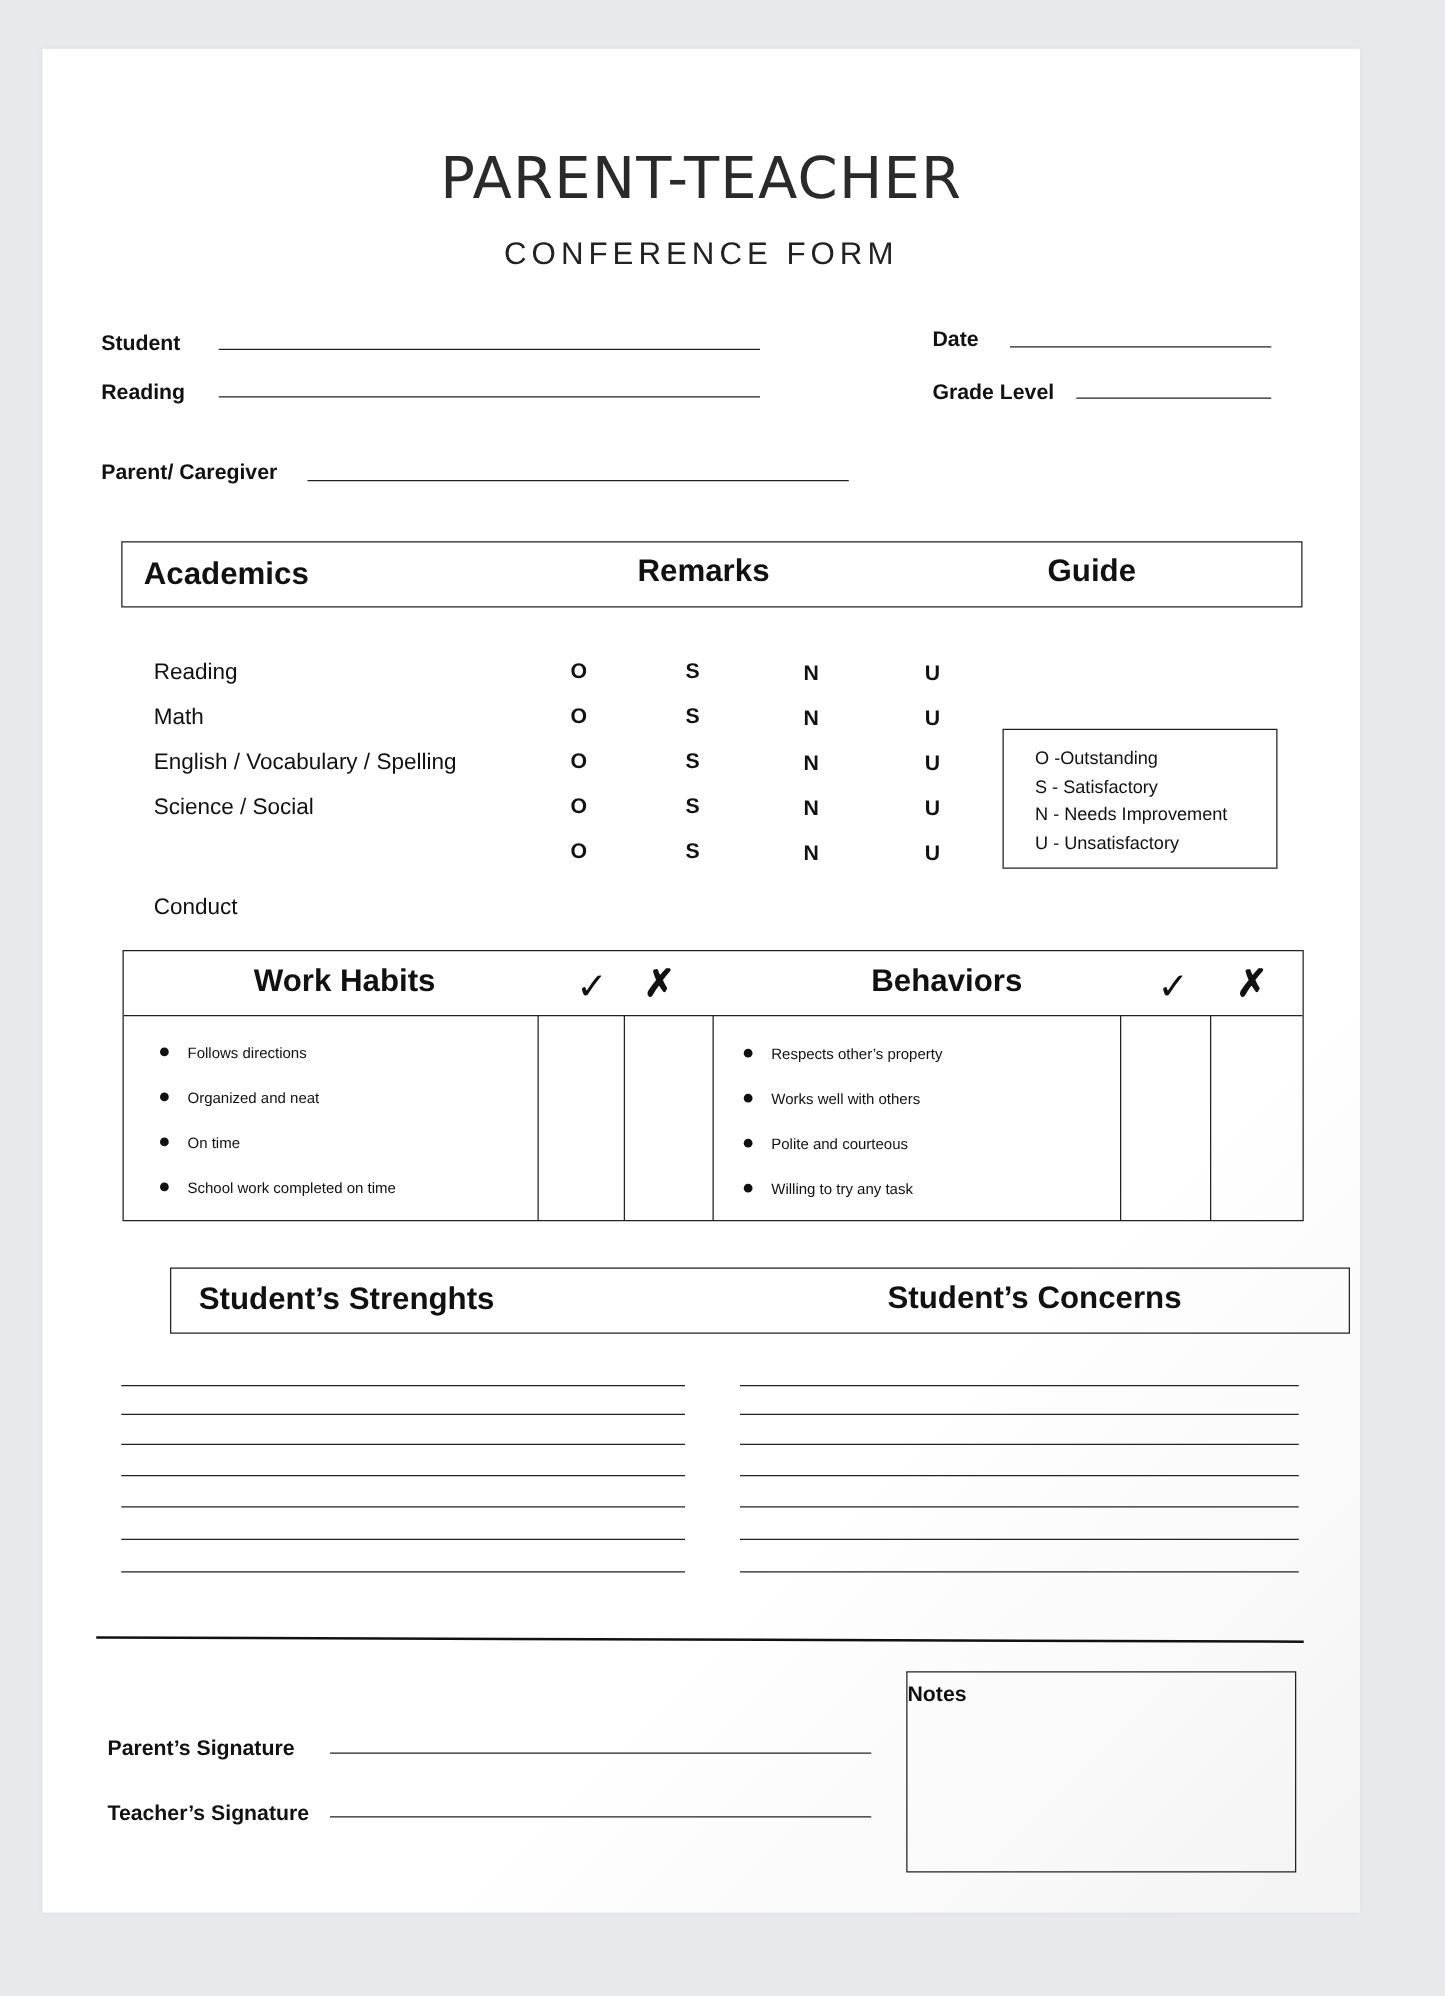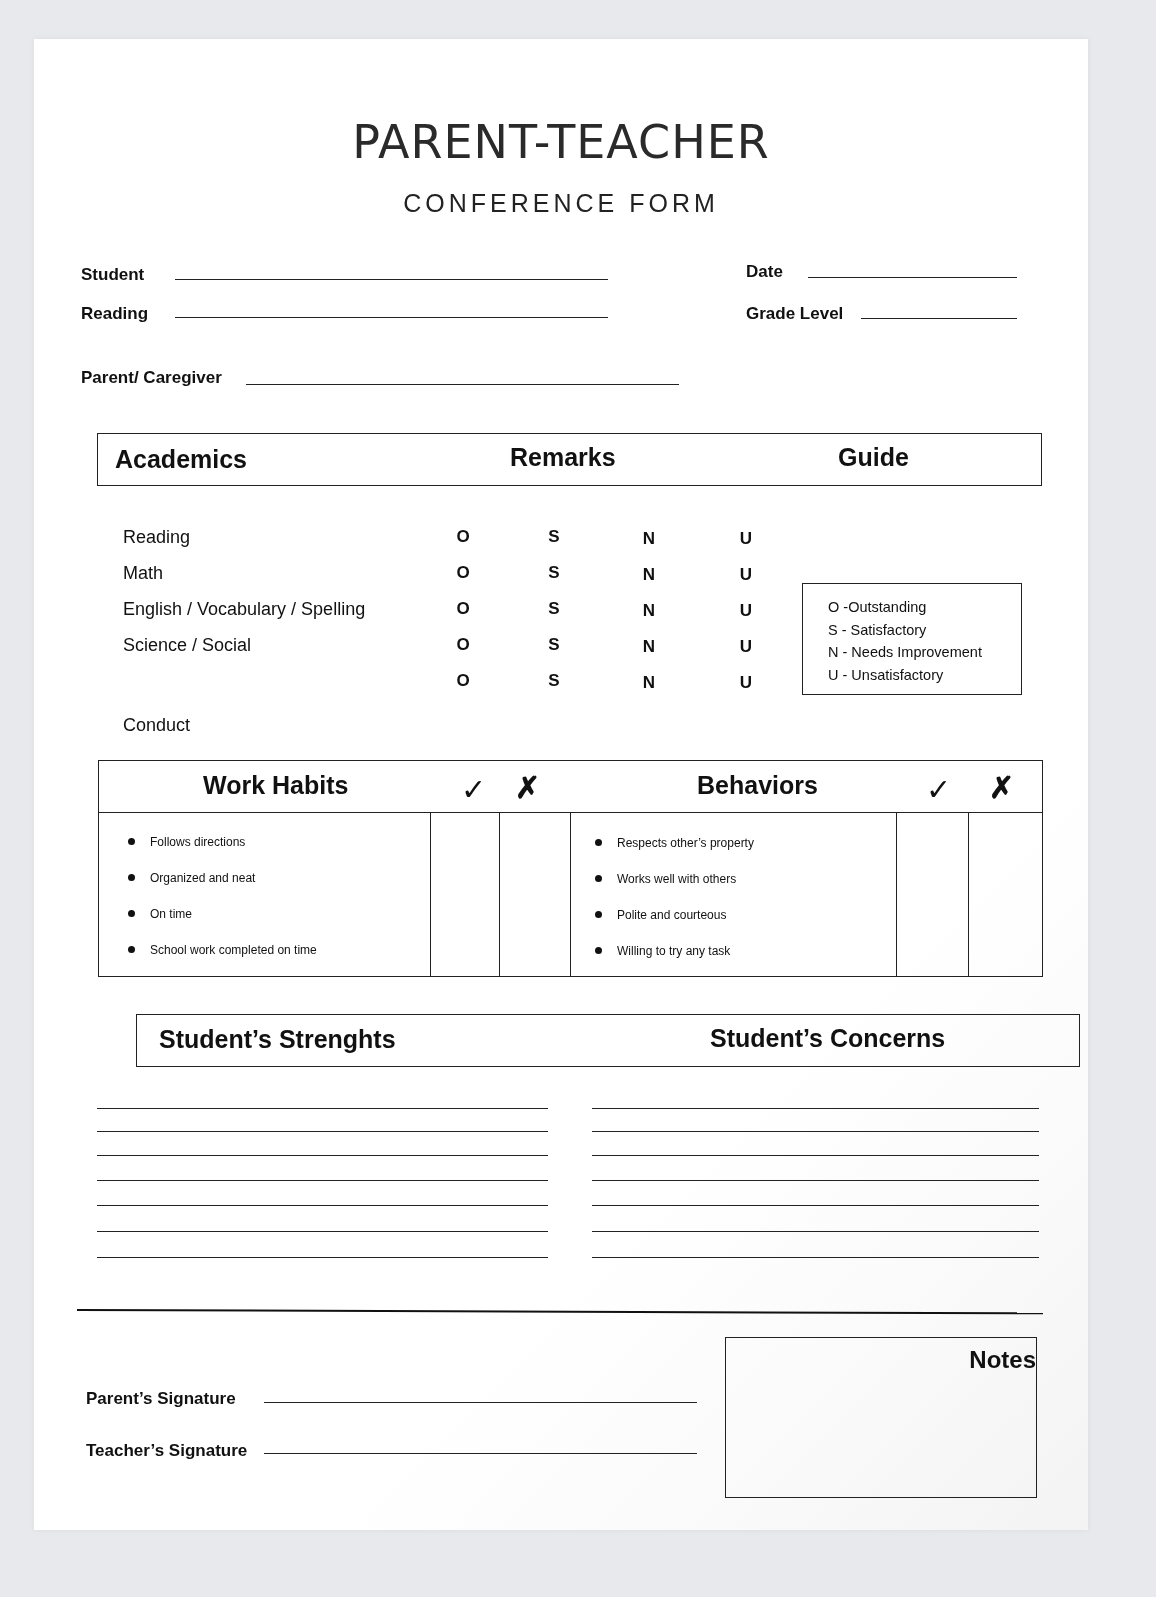--- a/index.html
+++ b/index.html
@@ -162,15 +162,15 @@
     </div>
 
   <div class="abs" style="left:43px; top:1270px; width:966px; height:0; border-top:2.5px solid #111; transform:rotate(0.2deg); transform-origin:left;"></div>
 
   <div class="abs lbl" style="left:52px; top:1350px;">Parent’s Signature</div>
   <div class="abs line" style="left:230px; top:1363px; width:433px;"></div>
   <div class="abs lbl" style="left:52px; top:1402px;">Teacher’s Signature</div>
   <div class="abs line" style="left:230px; top:1414px; width:433px;"></div>
 
   <div class="abs box" style="left:691px; top:1298px; width:312px; height:161px;">
-    <div class="abs hdr" style="left:0; width:310px; text-align:right; top:8px; font-size:24px;">Notes</div>
+    <div class="abs hdr" style="left:0; width:310px; text-align:left; top:8px; font-size:17px;">Notes</div>
   </div>
 </div>
 
 </body></html>

